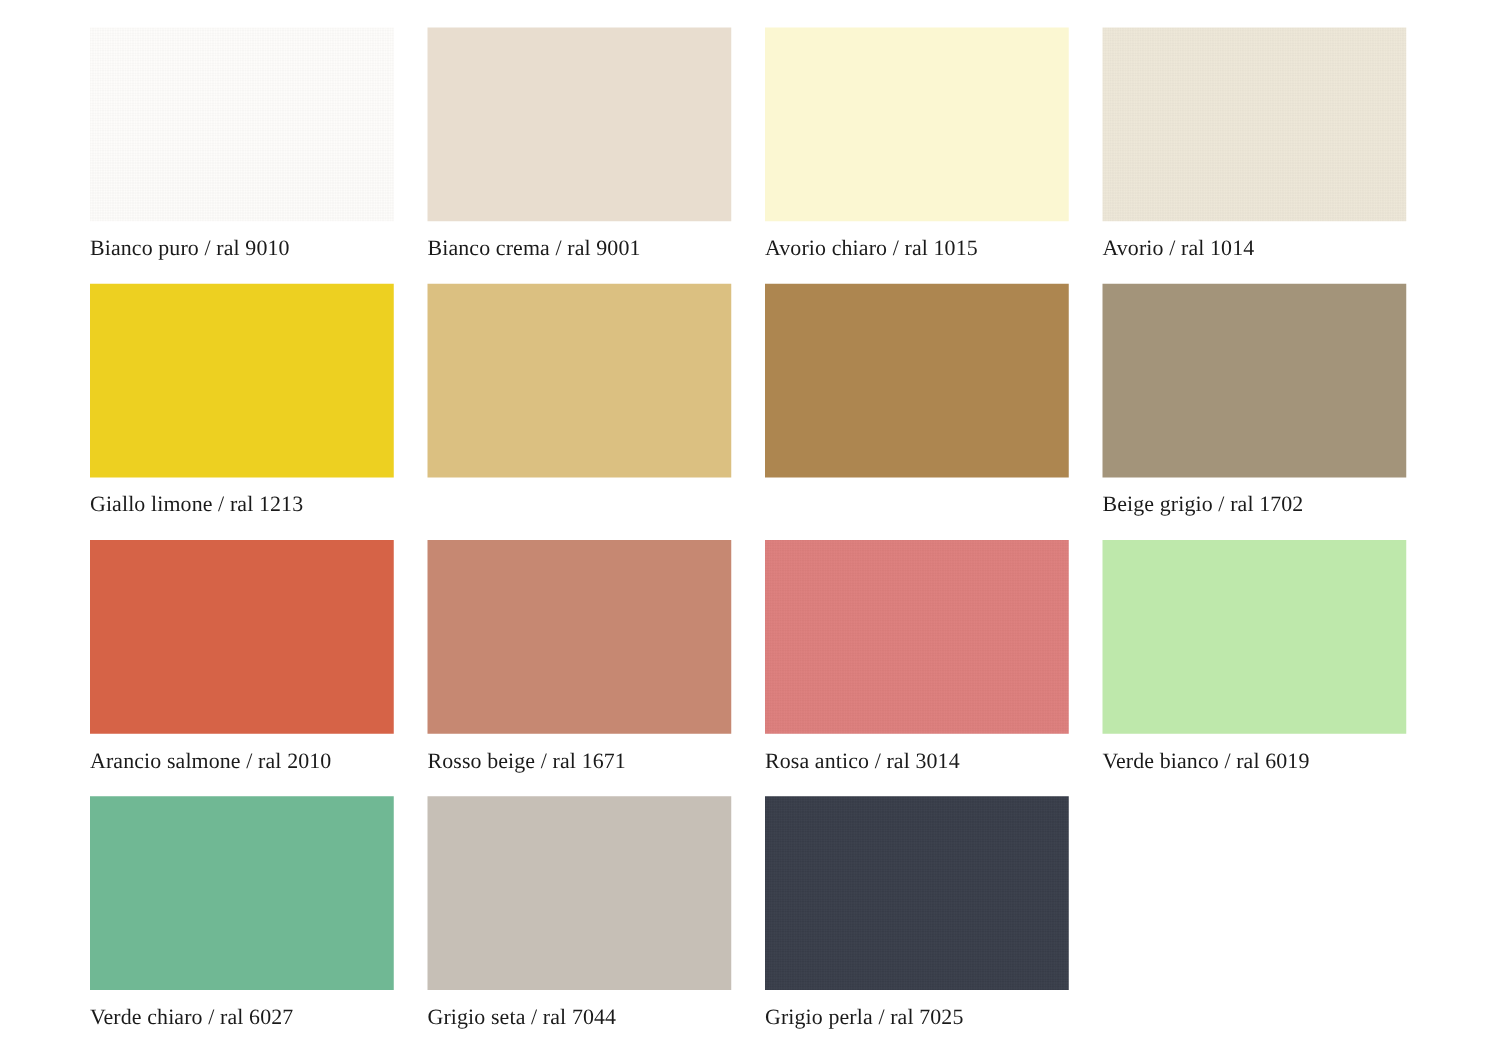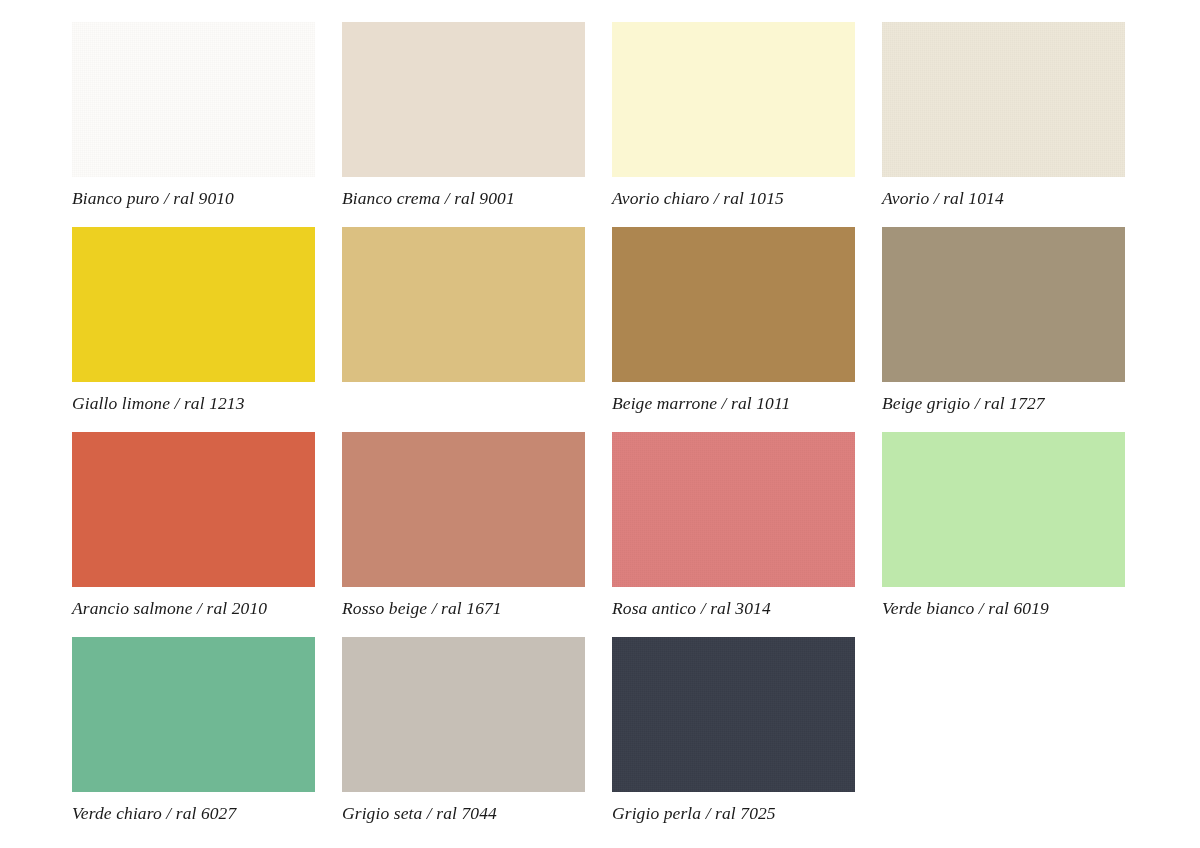--- a/index.html
+++ b/index.html
@@ -39,21 +39,20 @@
 
   .swatch-chip {
     width: 243px;
     height: 155px;
     display: block;
   }
 
   .swatch-caption {
     margin-top: 11px;
     font-family: "Liberation Serif", "DejaVu Serif", serif;
-    font-style: italic;
     font-size: 17.5px;
     line-height: 21px;
     color: #1a1a1a;
     letter-spacing: 0.1px;
     white-space: nowrap;
   }
 
   
   .swatch-chip.textured {
     background-image:
@@ -91,26 +90,25 @@
       <div class="swatch-chip" style="background-color: rgb(237, 208, 33);"></div>
       <div class="swatch-caption">Giallo limone / ral 1213</div>
     </div>
 
     <div class="swatch-cell">
       <div class="swatch-chip" style="background-color: rgb(219, 192, 129);"></div>
     </div>
 
     <div class="swatch-cell">
       <div class="swatch-chip" style="background-color: rgb(173, 134, 80);"></div>
-      <div class="swatch-caption">Beige marrone / ral 1011</div>
     </div>
 
     <div class="swatch-cell">
       <div class="swatch-chip" style="background-color: rgb(163, 148, 122);"></div>
-      <div class="swatch-caption">Beige grigio / ral 1727</div>
+      <div class="swatch-caption">Beige grigio / ral 1702</div>
     </div>
 
     <div class="swatch-cell">
       <div class="swatch-chip" style="background-color: rgb(214, 99, 71);"></div>
       <div class="swatch-caption">Arancio salmone / ral 2010</div>
     </div>
 
     <div class="swatch-cell">
       <div class="swatch-chip" style="background-color: rgb(198, 136, 114);"></div>
       <div class="swatch-caption">Rosso beige / ral 1671</div>

